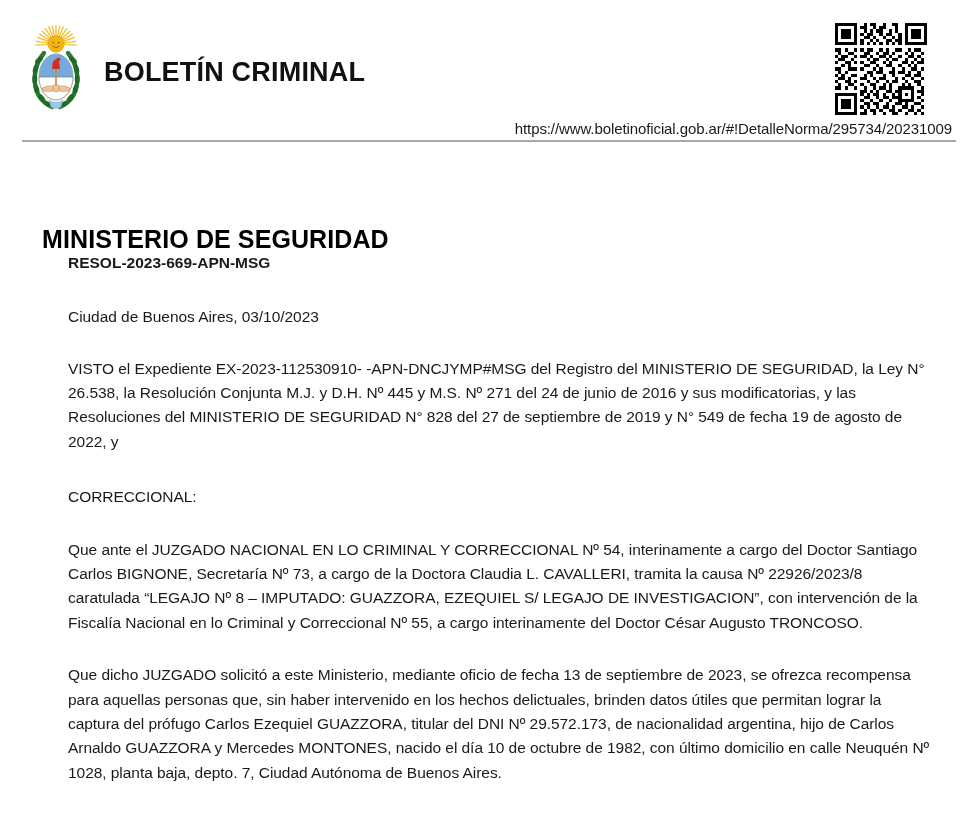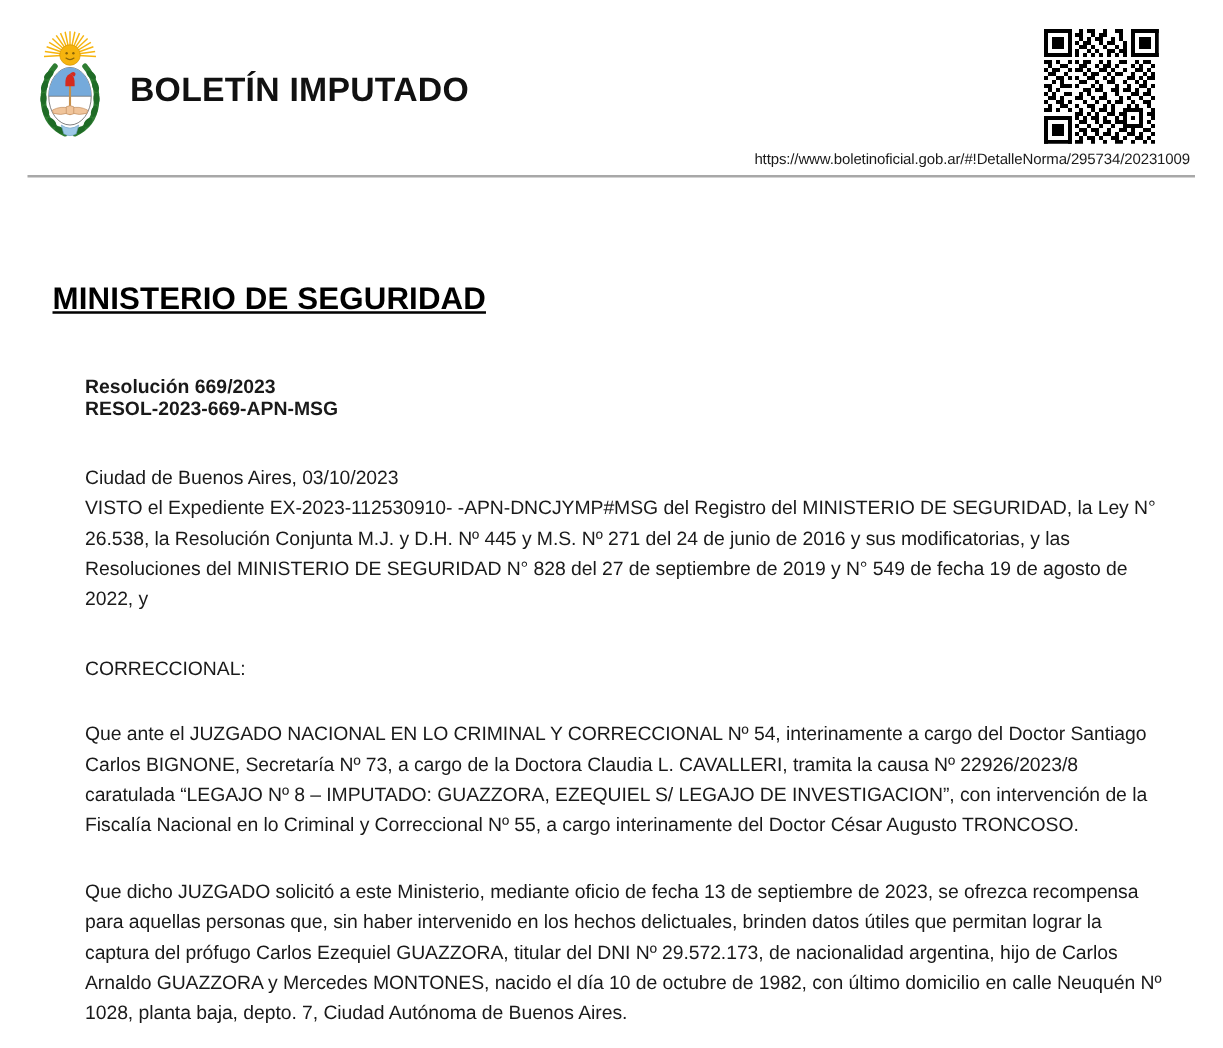--- a/index.html
+++ b/index.html
@@ -73,21 +73,21 @@
     padding-top: 1px;
   }
   .qr-code {
     width: 92px;
     height: 92px;
     display: block;
     margin-right: 25px;
   }
   .qr-url {
     font-family: "Liberation Sans", sans-serif;
-    font-size: 12px;
+    font-size: 15px;
     color: #1a1a1a;
     margin-top: 5px;
     white-space: nowrap;
     letter-spacing: -0.1px;
   }
 
   .header-rule {
     position: absolute;
     left: 22px;
     right: 22px;
@@ -101,21 +101,20 @@
     padding: 0 44px 0 42px;
     box-sizing: border-box;
   }
   .doc-title {
     font-size: 25px;
     font-weight: bold;
     letter-spacing: 0.1px;
     color: #000000;
     margin: 84px 0 0 0;
     line-height: 1.1;
-    text-decoration: underline;
   }
 
   .body-block {
     padding-left: 26px;
     padding-right: 4px;
   }
 
   .meta-line {
     font-size: 15.5px;
     font-weight: bold;
@@ -127,21 +126,21 @@
 
   p.para {
     font-size: 15.5px;
     line-height: 24.4px;
     color: #1a1a1a;
     margin: 0;
     text-align: left;
     letter-spacing: -0.05px;
   }
   p.city { margin-top: 33px; }
-  p.visto { }
+  p.visto { margin-top: 27px; }
   p.considerando { margin-top: 31px; }
   p.que1 { margin-top: 28px; }
   p.que2 { margin-top: 28px; }
 </style>
 </head>
 <body>
 
 <div class="header">
   <div class="header-inner">
 
@@ -208,21 +207,21 @@
         <g fill="#f0c49a" stroke="#c08e5e" stroke-width="0.55">
           <path d="M20 66 Q27 62.5 33 64.6 L33 68.4 Q26.5 70.6 20.4 68.6 Z"></path>
           <path d="M48 66 Q41 62.5 35 64.6 L35 68.4 Q41.5 70.6 47.6 68.6 Z"></path>
           <path d="M31 63.4 Q34 61.6 37 63.4 L37 69 Q34 70.6 31 69 Z"></path>
         </g>
 
         <path d="M27 78 Q34 83 41 78 L39 85 Q34 88 29 85 Z" fill="#9ec9e8" stroke="#6f9fc4" stroke-width="0.5"></path>
       </svg>
 
       <div class="brand-text">
-        <div class="brand-title">BOLETÍN IMPUTADO</div>
+        <div class="brand-title">BOLETÍN CRIMINAL</div>
       </div>
     </div>
 
     <div class="qr-block">
       <svg class="qr-code" viewBox="0 0 29 29" shape-rendering="crispEdges">
         <rect width="29" height="29" fill="#ffffff"></rect>
         <g fill="#000000">
 
           <rect x="0" y="0" width="7" height="1"></rect>
             <rect x="0" y="6" width="7" height="1"></rect>
@@ -459,21 +458,20 @@
     </div>
   </div>
   <div class="header-rule"></div>
 </div>
 
 <div class="doc">
 
   <h1 class="doc-title">MINISTERIO DE SEGURIDAD</h1>
 
   <div class="body-block">
-    <div class="meta-line first">Resolución 669/2023</div>
     <div class="meta-line second">RESOL-2023-669-APN-MSG</div>
 
     <p class="para city">Ciudad de Buenos Aires, 03/10/2023</p>
 
     <p class="para visto">VISTO el Expediente EX-2023-112530910- -APN-DNCJYMP#MSG del Registro del MINISTERIO DE SEGURIDAD, la Ley N° 26.538, la Resolución Conjunta M.J. y D.H. Nº 445 y M.S. Nº 271 del 24 de junio de 2016 y sus modificatorias, y las Resoluciones del MINISTERIO DE SEGURIDAD N° 828 del 27 de septiembre de 2019 y N° 549 de fecha 19 de agosto de 2022, y</p>
 
     <p class="para considerando">CORRECCIONAL:</p>
 
     <p class="para que1">Que ante el JUZGADO NACIONAL EN LO CRIMINAL Y CORRECCIONAL Nº 54, interinamente a cargo del Doctor Santiago Carlos BIGNONE, Secretaría Nº 73, a cargo de la Doctora Claudia L. CAVALLERI, tramita la causa Nº 22926/2023/8 caratulada “LEGAJO Nº 8 – IMPUTADO: GUAZZORA, EZEQUIEL S/ LEGAJO DE INVESTIGACION”, con intervención de la Fiscalía Nacional en lo Criminal y Correccional Nº 55, a cargo interinamente del Doctor César Augusto TRONCOSO.</p>
 

